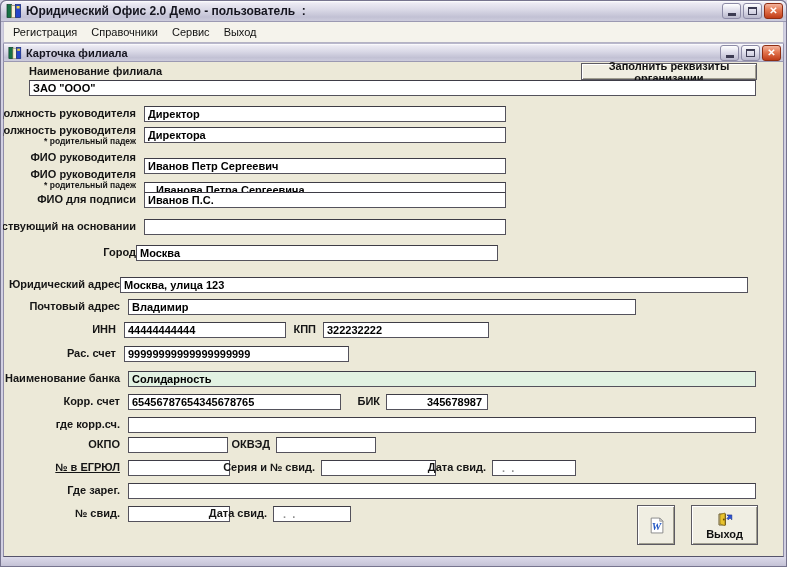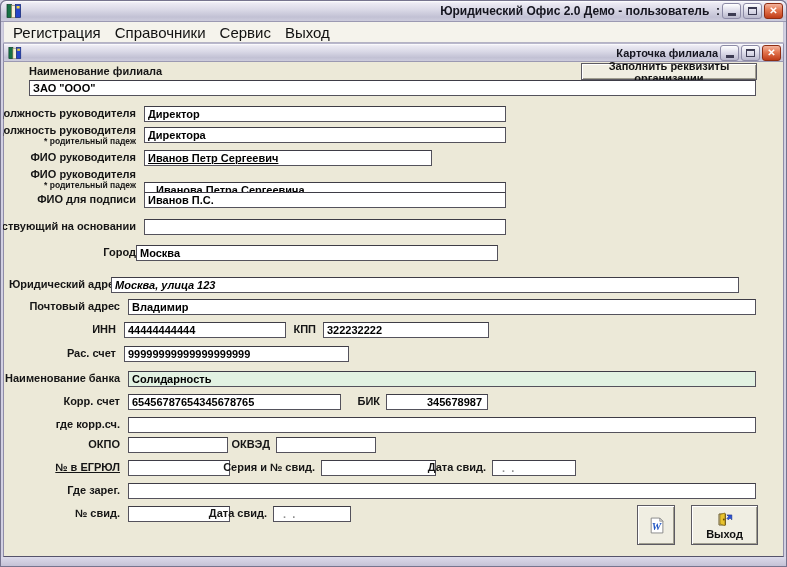--- a/index.html
+++ b/index.html
@@ -2,42 +2,42 @@
 <html><head>
 <meta charset="utf-8">
 <style>
   html,body{margin:0;padding:0;}
   body{width:787px;height:567px;position:relative;overflow:hidden;
        font-family:"Liberation Sans",sans-serif;background:#d4d2e2;}
   .page{position:absolute;inset:0;}
   
   .titlebar{position:absolute;display:flex;align-items:center;
     background:linear-gradient(180deg,#ffffff 0%,#eceaf3 10%,#d9d8e6 45%,#c2c1d4 80%,#cdccdd 100%);
-    border-bottom:1px solid #9b99b2;box-sizing:border-box;text-align:right;}
+    border-bottom:1px solid #9b99b2;box-sizing:border-box;}
   .titlebar.outer{left:0;top:0;width:787px;height:22px;border-radius:6px 6px 0 0;
     border-top:1px solid #8f8da8;border-left:1px solid #8f8da8;border-right:1px solid #8f8da8;padding:0 3px;}
   .titlebar.child{left:3px;top:43px;width:781px;height:19px;
     border-left:1px solid #8f8da8;border-right:1px solid #8f8da8;border-top:1px solid #b9b7cc;padding:0 2px;}
   .appicon{display:inline-flex;width:16px;height:16px;margin:0 4px 0 2px;flex:0 0 auto;}
   .title-text{font-weight:bold;font-size:12px;color:#15151f;white-space:pre;flex:1 1 auto;
     overflow:hidden;text-overflow:ellipsis;}
   .titlebar.child .title-text{font-size:11px;}
   .winbtns{display:flex;align-items:center;flex:0 0 auto;}
   .winbtn{width:19px;height:16px;margin-left:2px;border-radius:3px;border:1px solid #8d8ba6;
     background:linear-gradient(180deg,#ffffff,#dcdbe9 50%,#b9b8cc);box-sizing:border-box;
     display:flex;align-items:center;justify-content:center;cursor:default;}
   .winbtn.close{background:linear-gradient(180deg,#f4b49e,#e2754f 45%,#c03c18);
     border-color:#8f2d12;color:#fff;font-size:10px;font-weight:bold;line-height:1;}
   .g-min{width:8px;height:3px;background:#3c3b52;margin-top:7px;}
   .g-max{width:9px;height:8px;border:1px solid #3c3b52;border-top-width:2px;box-sizing:border-box;}
   
   .menubar{position:absolute;left:3px;top:22px;width:781px;height:21px;box-sizing:border-box;
     background:#f5f3ec;border-bottom:1px solid #b5b3c4;border-left:1px solid #c6c4d6;border-right:1px solid #c6c4d6;
     display:flex;align-items:center;padding-left:2px;}
-  .menu-item{font-size:15px;color:#111;padding:3px 7px;white-space:nowrap;cursor:default;}
+  .menu-item{font-size:11px;color:#111;padding:3px 7px;white-space:nowrap;cursor:default;}
   
   .form-area{position:absolute;left:3px;top:62px;width:781px;height:495px;box-sizing:border-box;
     background:#ece9d8;border-left:1px solid #8f8da8;border-right:1px solid #8f8da8;border-bottom:1px solid #55536b;}
   .lbl{position:absolute;font-size:11px;font-weight:bold;color:#151515;white-space:nowrap;text-align:right;line-height:11px;}
   .lbl .sub{display:block;font-size:8.5px;line-height:9px;margin-top:1px;}
   .fld{position:absolute;height:16px;box-sizing:border-box;background:#fff;
     border:1px solid #54525c;border-top-color:#3e3c46;padding:0 3px;margin:0;
     font-family:"Liberation Sans",sans-serif;font-size:11px;font-weight:bold;color:#000;outline:none;}
   .fld.green{background:#e2f2e2;}
   .fld.date{color:#8f8f8f;white-space:pre;}
@@ -118,42 +118,42 @@
     <div class="lbl" style="right:647px;top:46px;">Должность руководителя</div>
     <input class="fld" style="left: 140px; top: 44px; width: 362px;" value="Директор">
 
     <div class="lbl" style="right:647px;top:63px;">
       <span>Должность руководителя</span>
       <span class="sub">* родительный падеж</span>
     </div>
     <input class="fld" style="left: 140px; top: 65px; width: 362px;" value="Директора">
 
     <div class="lbl" style="right:647px;top:90px;">ФИО руководителя</div>
-    <input class="fld" style="left: 140px; top: 88px; width: 288px; text-decoration: underline;" value="Иванов Петр Сергеевич">
+    <input class="fld" style="left: 140px; top: 96px; width: 362px;" value="Иванов Петр Сергеевич">
 
     <div class="lbl" style="right:647px;top:107px;">
       <span>ФИО руководителя</span>
       <span class="sub">* родительный падеж</span>
     </div>
     <input class="fld" style="left: 140px; top: 120px; width: 362px; padding-left: 11px;" value="Иванова Петра Сергеевича">
 
     <div class="lbl" style="right:647px;top:132px;">ФИО для подписи</div>
     <input class="fld" style="left: 140px; top: 130px; width: 362px;" value="Иванов П.С.">
 
     <div class="lbl" style="right:647px;top:159px;">Действующий на основании</div>
     <input class="fld" style="left: 140px; top: 157px; width: 362px;">
 
     <div class="lbl" style="right:647px;top:185px;">Город</div>
     <input class="fld" style="left: 132px; top: 183px; width: 362px;" value="Москва">
 
     <div class="lbl" style="right:663px;top:217px;">Юридический адрес</div>
-    <input class="fld" style="left: 107px; top: 215px; width: 628px; font-style: italic;" value="Москва, улица 123">
+    <input class="fld" style="left: 116px; top: 215px; width: 628px;" value="Москва, улица 123">
 
     <div class="lbl" style="right:663px;top:239px;">Почтовый адрес</div>
-    <input class="fld" style="left: 124px; top: 237px; width: 628px;" value="Владимир">
+    <input class="fld" style="left: 124px; top: 237px; width: 508px;" value="Владимир">
 
     <div class="lbl" style="right:667px;top:262px;">ИНН</div>
     <input class="fld" style="left: 120px; top: 260px; width: 162px;" value="44444444444">
     <div class="lbl" style="right:467px;top:262px;">КПП</div>
     <input class="fld" style="left: 319px; top: 260px; width: 166px;" value="322232222">
 
     <div class="lbl" style="right:667px;top:286px;">Рас. счет</div>
     <input class="fld" style="left: 120px; top: 284px; width: 225px;" value="99999999999999999999">
 
     <div class="lbl" style="right:663px;top:311px;">Наименование банка</div>

